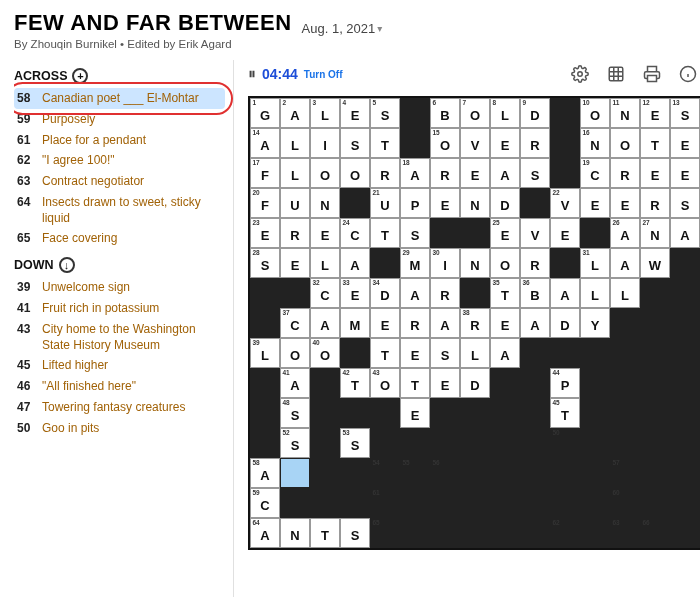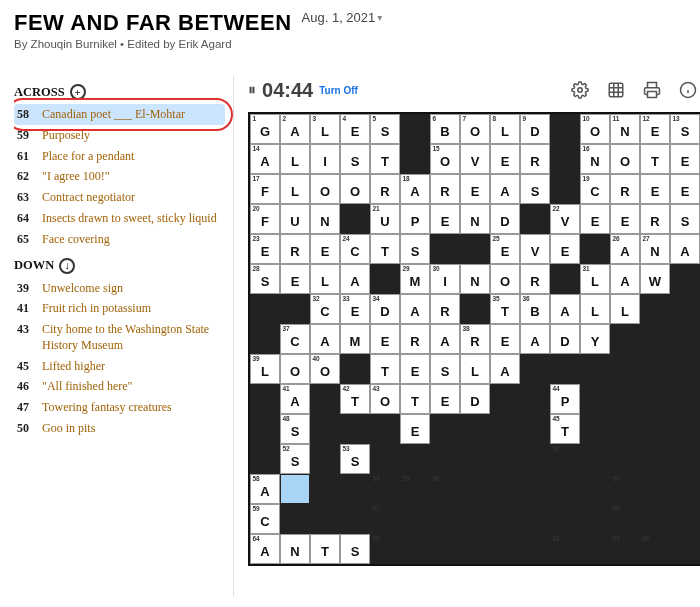--- a/index.html
+++ b/index.html
@@ -12,21 +12,21 @@
       font-size: 13px;
     }
     .container {
       display: flex;
       flex-direction: column;
       padding: 10px 14px 10px 14px;
       height: 607px;
     }
     .header {
       display: flex;
-      align-items: flex-start;
+      align-items: flex-end;
       gap: 10px;
       margin-bottom: 2px;
     }
     .puzzle-title {
       font-size: 22px;
       font-weight: 900;
       letter-spacing: 0.5px;
     }
     .puzzle-date {
       font-size: 13px;
@@ -35,37 +35,36 @@
       align-items: center;
       gap: 2px;
     }
     .puzzle-date .chevron {
       font-size: 10px;
       color: #888;
     }
     .byline {
       font-size: 11.5px;
       color: #555;
-      margin-bottom: 26px;
+      margin-bottom: 10px;
     }
     .main-layout {
       display: flex;
       flex: 1;
       gap: 0;
     }
     
     .clues-panel {
       width: 220px;
       flex-shrink: 0;
       overflow-y: auto;
       padding-right: 8px;
       border-right: 1px solid #e0e0e0;
       font-size: 12px;
       padding-bottom: 10px;
-      font-family: Liberation Serif, serif;
     }
     .clues-panel::-webkit-scrollbar { width: 4px; }
     .clues-panel::-webkit-scrollbar-thumb { background: #ccc; border-radius: 2px; }
     .section-header {
       font-weight: 800;
       font-size: 12.5px;
       display: flex;
       align-items: center;
       gap: 5px;
       margin-bottom: 4px;
@@ -143,23 +142,23 @@
     .pause-btn {
       background: none;
       border: none;
       cursor: pointer;
       font-size: 16px;
       color: #444;
       display: flex;
       align-items: center;
     }
     .timer-val {
-      font-size: 20px;
+      font-size: 14px;
       font-weight: 600;
-      color: #404040;
+      color: #1d4ed8;
     }
     .turn-off-btn {
       font-size: 10px;
       color: #1a73e8;
       background: none;
       border: none;
       cursor: pointer;
       font-weight: 600;
     }
     .toolbar-spacer { flex: 1; }

